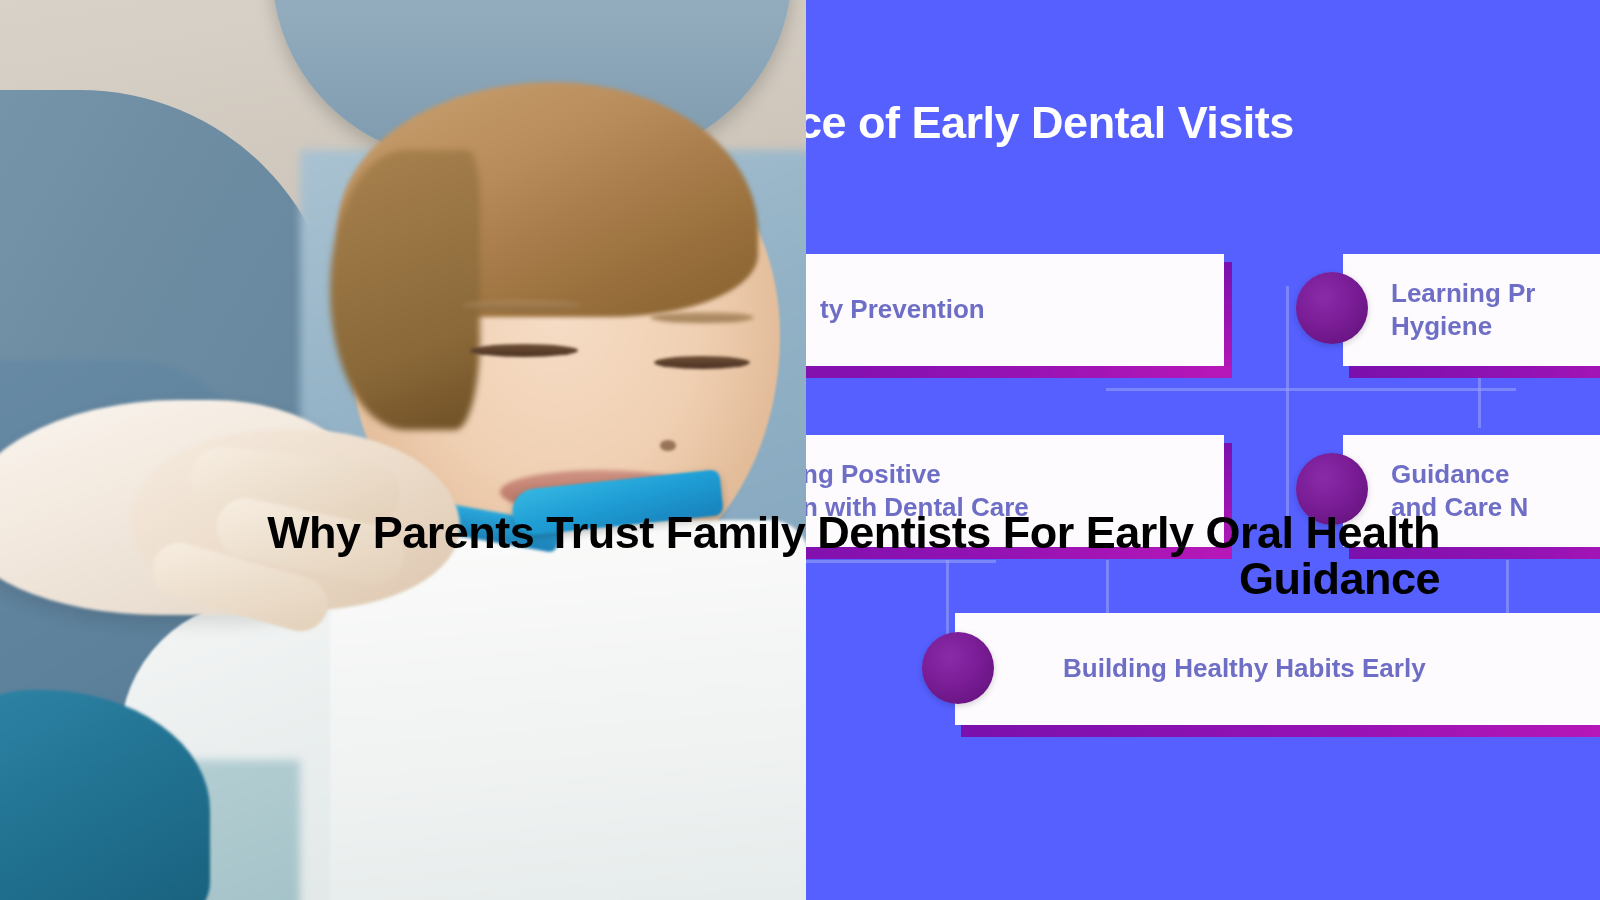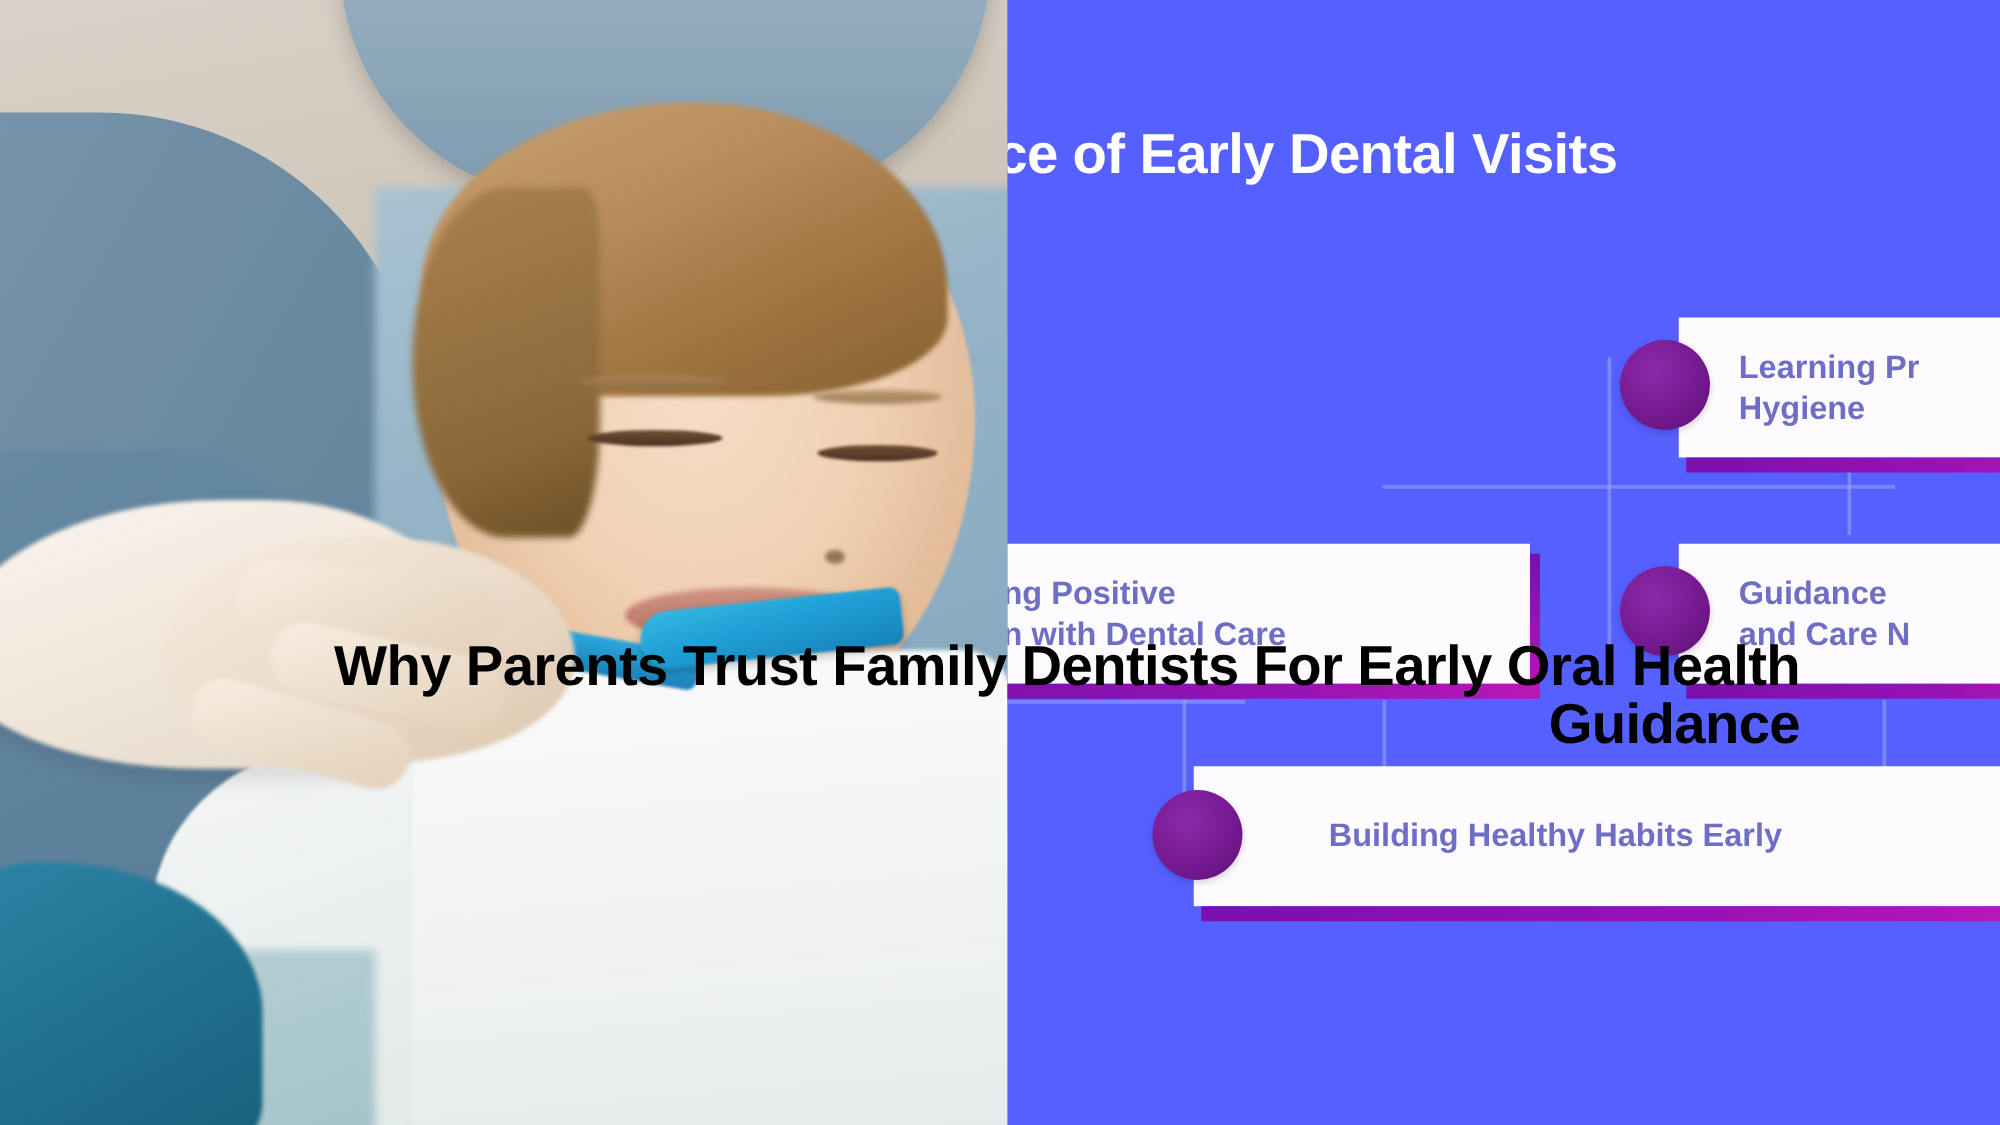--- a/index.html
+++ b/index.html
@@ -297,20 +297,23 @@
 
     <div class="connector cx1"></div>
     <div class="connector cx2"></div>
     <div class="connector cx3"></div>
     <div class="connector cx4"></div>
     <div class="connector cx5"></div>
     <div class="connector cx6"></div>
     <div class="connector cx7"></div>
     <div class="connector cx8"></div>
 
+    <div class="card" id="card1">
+      <span class="ctext">ty Prevention</span>
+    </div>
 
     <div class="card" id="card2">
       <span class="ctext">ng Positive
 n with Dental Care</span>
     </div>
 
     <div class="card" id="card3">
       <span class="ctext">Learning Pr
 Hygiene</span>
     </div>

